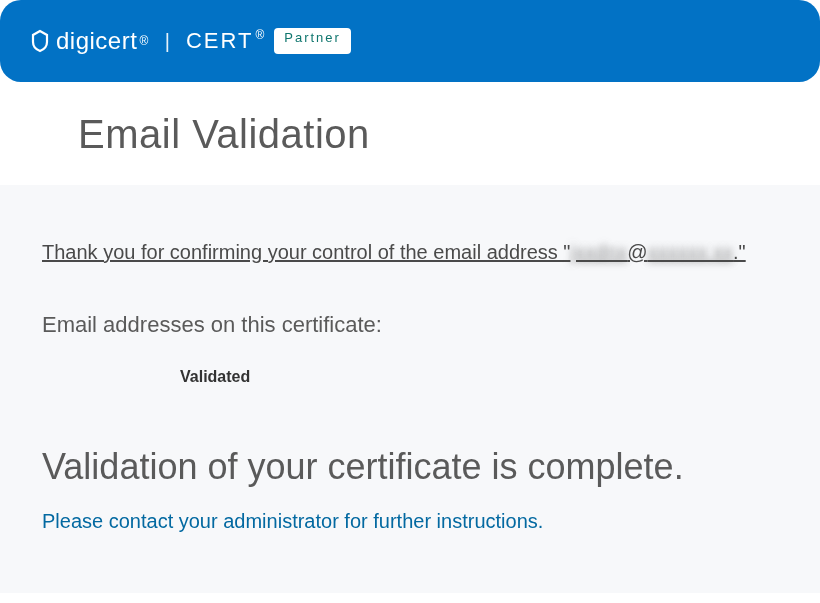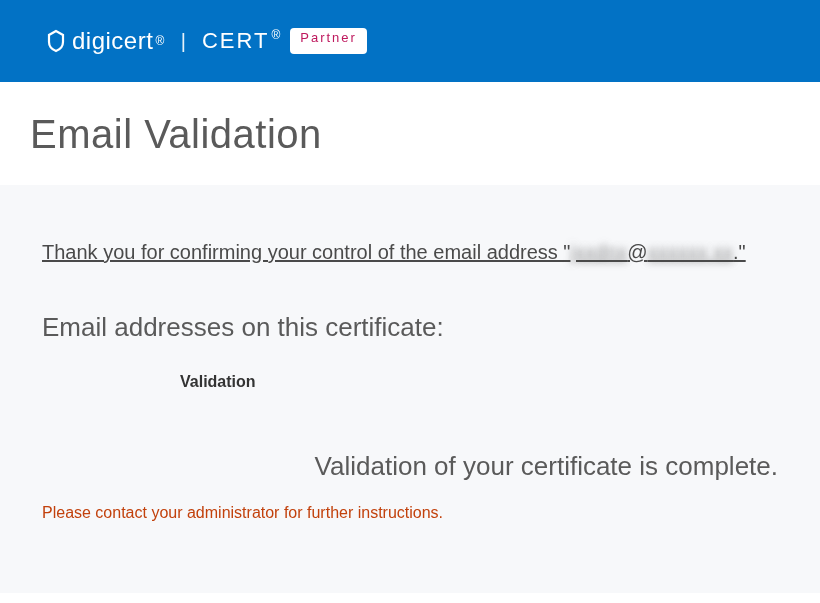--- a/index.html
+++ b/index.html
@@ -12,22 +12,23 @@
       width: 820px;
       height: 603px;
       background: #ffffff;
       overflow: hidden;
     }
     .header {
       background: #0272c5;
       height: 82px;
       display: flex;
       align-items: center;
-      padding: 0 44px;
+      padding: 0 28px;
       gap: 16px;
+      border-radius: 21px;
     }
     .logo-digicert {
       display: flex;
       align-items: center;
       color: #ffffff;
       font-size: 24px;
       font-weight: 400;
       letter-spacing: 0.5px;
     }
     .logo-icon {
@@ -54,30 +55,31 @@
     }
     .logo-certcentral .bold {
       font-weight: 600;
     }
     .logo-certcentral sup {
       font-size: 12px;
       margin-left: 2px;
     }
     .partner-badge {
       background: #ffffff;
-      color: #be185d;
+      color: #0f766e;
       font-size: 13px;
       font-weight: 500;
       padding: 2px 10px;
       border-radius: 4px;
       margin-left: 8px;
     }
     .title-section {
       background: #ffffff;
-      padding: 30px 42px 28px 30px;
+      padding: 30px 42px 28px 42px;
+      margin-left: 36px;
     }
     .page-title {
       font-size: 40px;
       font-weight: 300;
       color: #5a5a5a;
       letter-spacing: 0.5px;
     }
     .content-section {
       background: #f7f8fa;
       padding: 56px 42px 40px 42px;
@@ -88,21 +90,21 @@
       color: #4a4a4a;
       margin-bottom: 48px;
       text-decoration: underline;
     }
     .blurred {
       color: transparent;
       text-shadow: 0 0 7px rgba(100,100,100,0.7);
       user-select: none;
     }
     .section-heading {
-      font-size: 26px;
+      font-size: 22px;
       font-weight: 300;
       color: #5a5a5a;
       margin-bottom: 30px;
     }
     .email-row {
       display: flex;
       align-items: center;
       gap: 28px;
       margin-bottom: 60px;
       padding-left: 138px;
@@ -110,29 +112,28 @@
     .validated-label {
       font-weight: 700;
       color: #333333;
       font-size: 16px;
     }
     .email-value {
       font-size: 16px;
       color: #4a4a4a;
     }
     .completion-heading {
-      font-size: 26px;
+      font-size: 36px;
       font-weight: 300;
       color: #5a5a5a;
       margin-bottom: 22px;
-      text-align: right;
     }
     .instruction-text {
-      font-size: 16px;
-      color: #c2410c;
+      font-size: 20px;
+      color: #0369a1;
     }
   </style>
 </head>
 <body>
 
 <div class="header">
   <div class="logo-digicert">
     <svg class="logo-icon" viewBox="0 0 24 24" fill="none" stroke="#ffffff" stroke-width="2.2">
       <path d="M12 2 L5 6 L5 13 C5 17 8 20.5 12 22 C16 20.5 19 17 19 13 L19 6 Z"></path>
     </svg>
@@ -152,19 +153,19 @@
 </div>
 
 <div class="content-section">
   <p class="confirmation-text">
     <span>Thank you for confirming your control of the email address "</span><span class="blurred">jxxdnx</span><span>@</span><span class="blurred">xxxxxx xx</span><span>."</span>
   </p>
 
   <h2 class="section-heading">Email addresses on this certificate:</h2>
 
   <div class="email-row">
-    <span class="validated-label">Validation</span>
+    <span class="validated-label">Validated</span>
   </div>
 
   <h2 class="completion-heading">Validation of your certificate is complete.</h2>
 
   <p class="instruction-text">Please contact your administrator for further instructions.</p>
 </div>
 
 </body></html>

